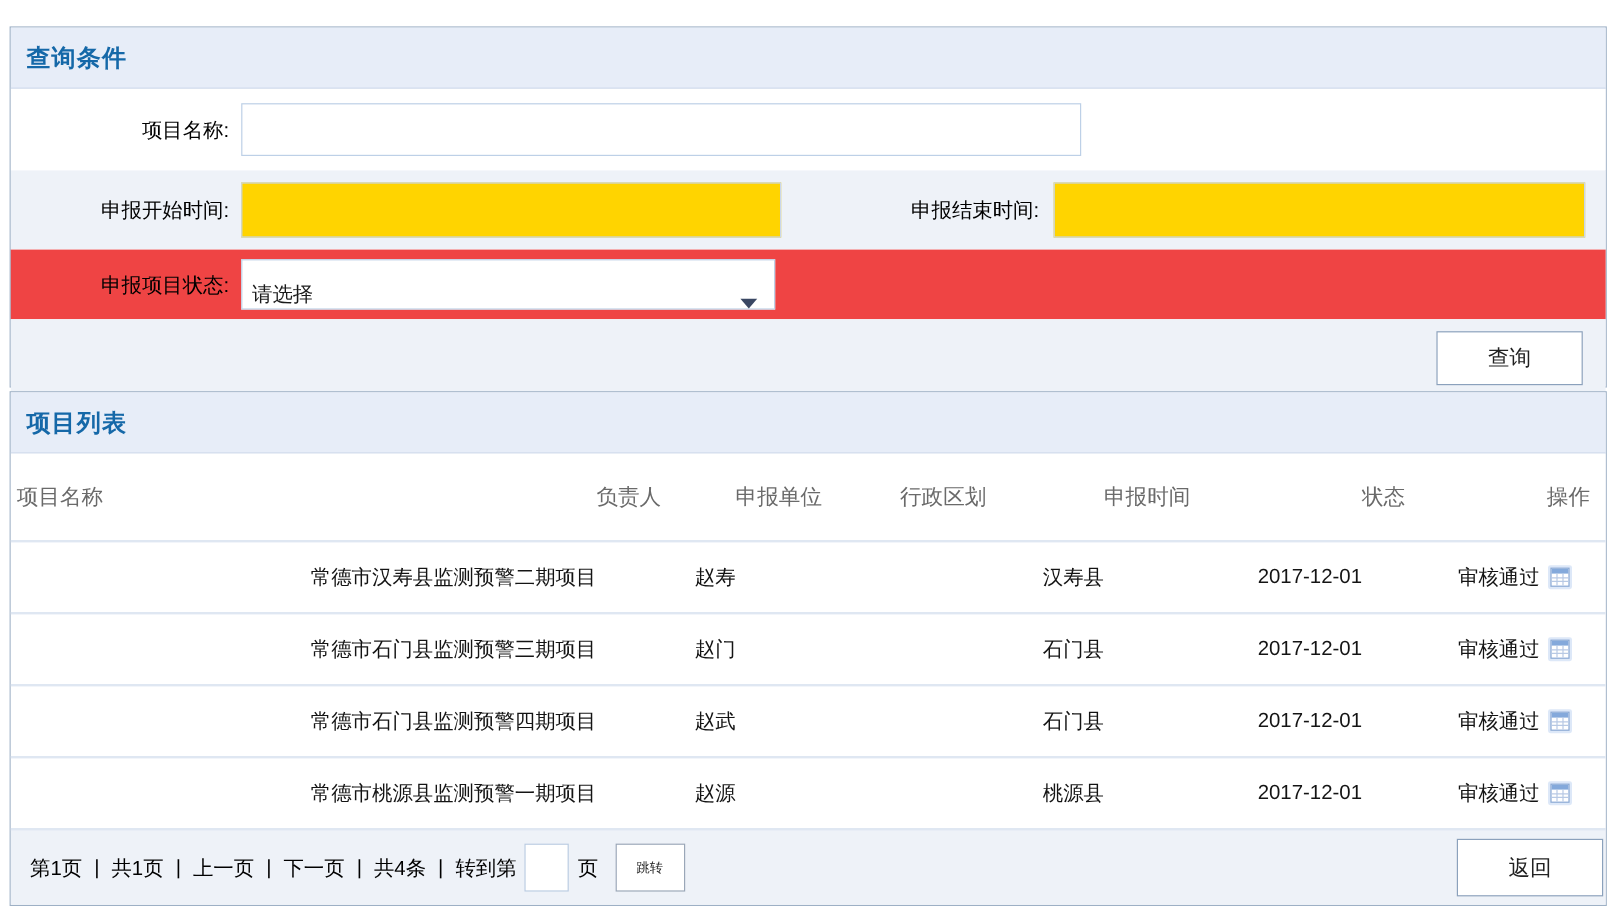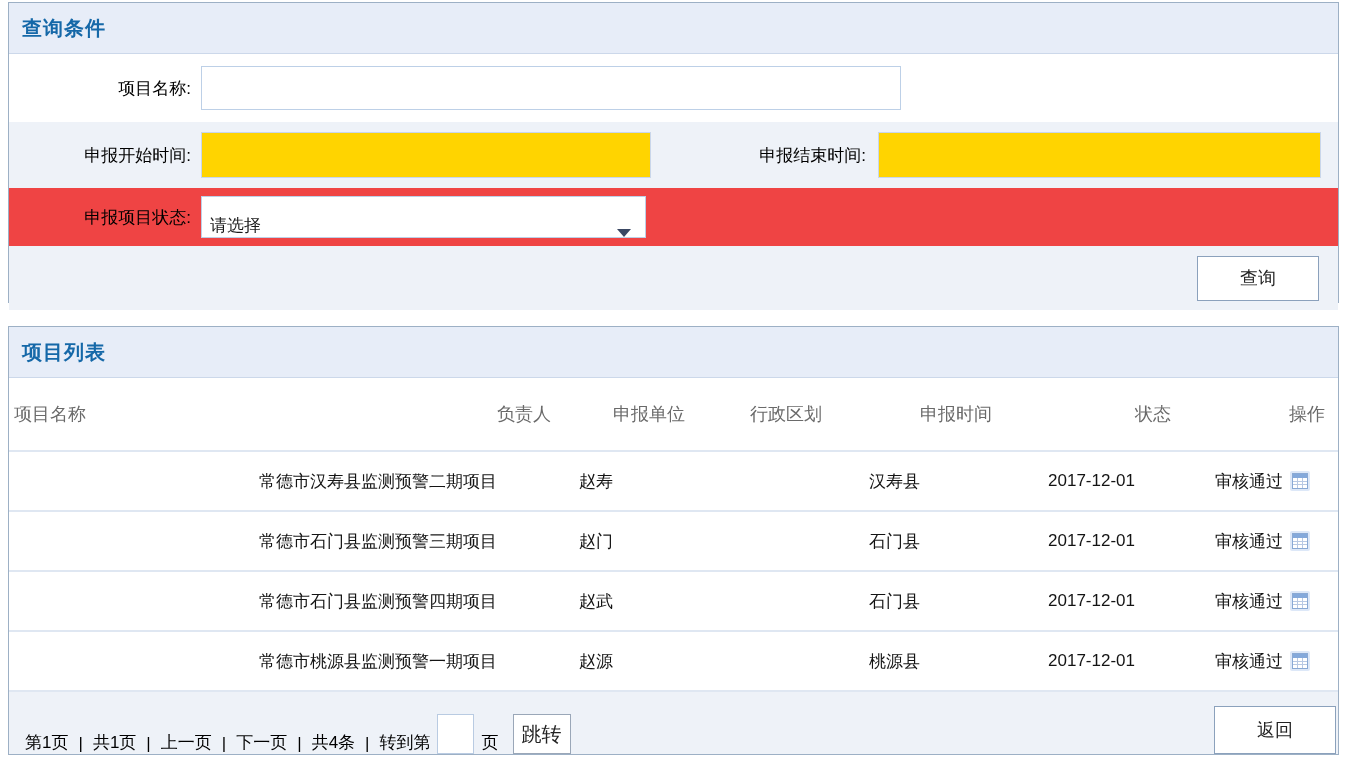--- a/index.html
+++ b/index.html
@@ -6,21 +6,21 @@
   html, body { width: 1347px; height: 759px; background: #ffffff; }
   body { font-family: "Liberation Sans", "DejaVu Sans", sans-serif; position: relative; }
 
   .panel {
     position: absolute;
     left: 8px;
     width: 1331px;
     background: #ffffff;
     border: 1px solid #9db0c5;
   }
-  .panel-query { top: 2px; height: 301px; }
+  .panel-query { top: 22px; height: 301px; }
   .panel-list  { top: 326px; height: 429px; }
 
   .panel-header {
     height: 51px;
     background: #e7edf8;
     border-bottom: 1px solid #ccd8ea;
     display: flex;
     align-items: center;
     padding-left: 13px;
   }
@@ -134,21 +134,21 @@
   .c6 { width: 148px; }
   .c7 { flex: 1 1 auto; display: flex; align-items: center; margin-left: 6px; }
   .op-icon { cursor: pointer; display: inline-flex; }
 
   
   .pagebar {
     height: 64px;
     background: #eef2f8;
     border-top: 2px solid #dfe7f2;
     display: flex;
-    align-items: flex-end;
+    align-items: center;
     padding: 0 2px 0 16px;
     font-size: 17px;
     color: #000000;
   }
   .pagebar .sep { margin: 0 10px; color: #000000; }
   .page-item { white-space: nowrap; }
   .page-link { cursor: pointer; }
   .goto-input {
     width: 37px;
     height: 40px;
@@ -157,21 +157,21 @@
     margin: 0 8px 0 6px;
     font-size: 17px;
     text-align: center;
     outline: none;
   }
   .btn-jump {
     width: 58px;
     height: 40px;
     margin-left: 14px;
     border: 1px solid #9aa7b8;
-    font-size: 20px;
+    font-size: 11px;
   }
   .btn-back {
     width: 122px;
     height: 48px;
     margin-left: auto;
   }
 </style>
 </head>
 <body>
 

